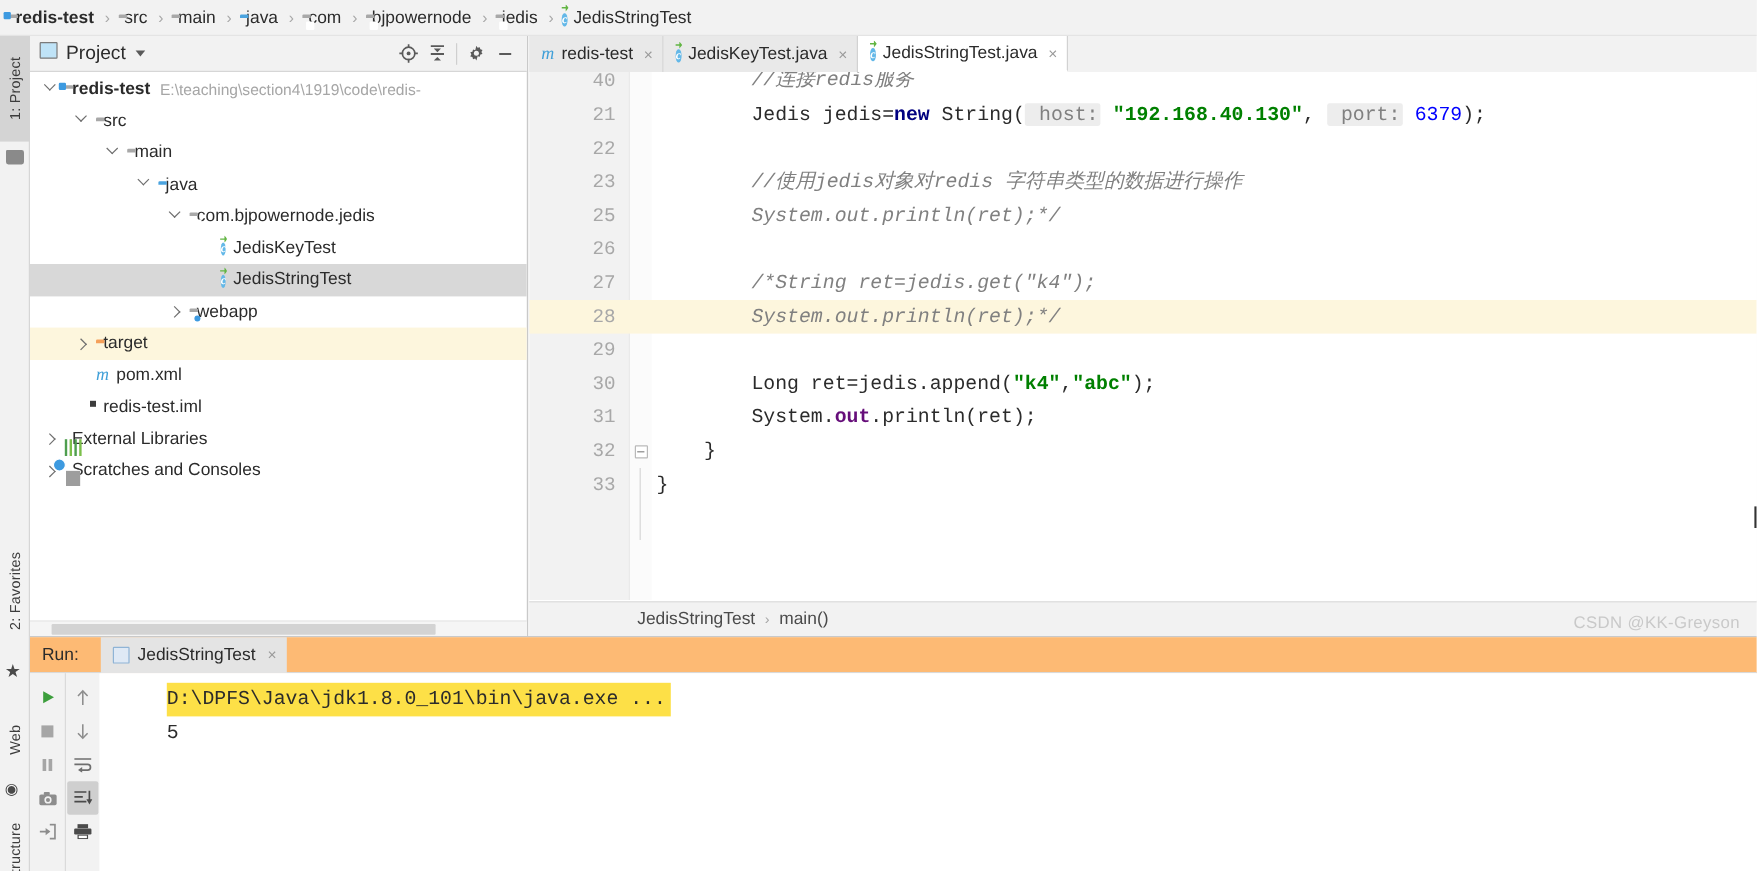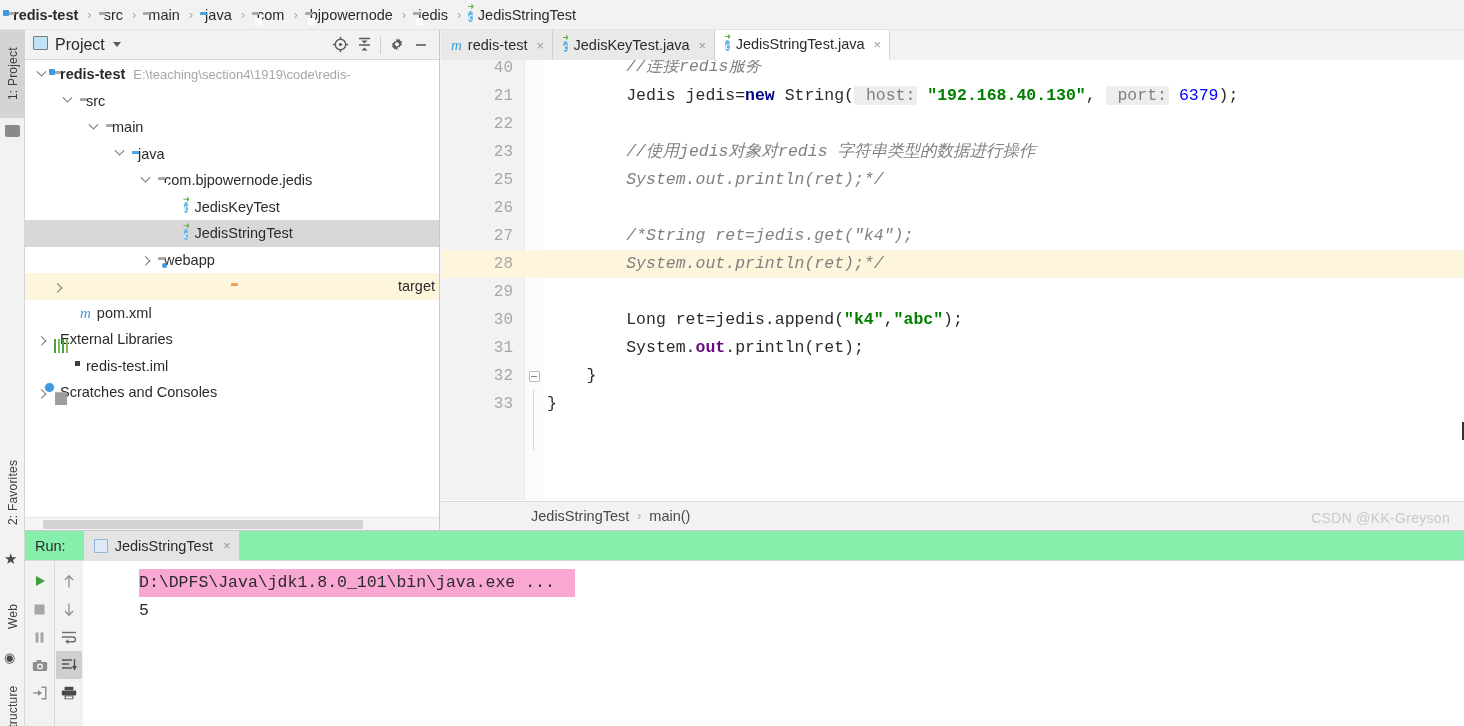--- a/index.html
+++ b/index.html
@@ -230,21 +230,21 @@
     font-size:14.5px; color:#4a4a4a;
   }
   .ed-breadcrumb .sep { margin:0 8px; color:#a6a6a6; font-size:12px; }
 
   
   .run-panel {
     position:absolute; left:25px; top:530px; width:1439px; height:196px;
     background:#ffffff; border-top:1px solid #c9c9c9;
   }
   .run-header {
-    height:30px; background:#86efac; display:flex; align-items:center;
+    height:30px; background:#fdba74; display:flex; align-items:center;
     padding-left:10px; border-bottom:1px solid #d9d9d9;
   }
   .run-label { font-size:14.5px; color:#2b2b2b; margin-right:18px; }
   .run-tab {
     height:30px; display:flex; align-items:center; padding:0 8px 0 10px;
     background:#e4e4e4; font-size:14.5px; color:#2b2b2b;
   }
   .run-tab .tclose { margin-left:10px; color:#9a9a9a; font-size:13px; }
   .ico-runcfg {
     width:14px;height:14px;background:#dfe9f5;border:1px solid #8fb4d6;border-radius:1px;
@@ -260,21 +260,21 @@
     width:26px;height:28px;display:flex;align-items:center;justify-content:center;
   }
   .rt-btn.active { background:#cfcfcf; border-radius:2px; }
 
   .console {
     position:absolute; left:58px; top:30px; right:0; bottom:0; background:#ffffff;
     padding:8px 0 0 56px;
     font-family:"Liberation Mono", monospace; font-size:16.5px; line-height:28px;
   }
   .cline { white-space:pre; color:#2b2b2b; }
-  .cline.cmdline { background:#f9a8d4; display:inline-block; padding-right:20px;}
+  .cline.cmdline { background:#fde047; display:inline-block; padding-right:4px;}
   .cline.exit { color:#2a24b8; }
 
   .watermark {
     position:absolute; right:14px; bottom:6px;
     font-size:14px; color:#c9c9c9; letter-spacing:0.3px;
   }
   svg { display:block; }
 </style>
 </head>
 <body>
@@ -416,39 +416,39 @@
         <div class="node sel" style="padding-left: 138px;">
           <span class="arrow empty"></span>
           <span class="ico" style="margin-left: 5px;"><span class="ico-class">c</span></span>
           <span class="nlbl">JedisStringTest</span>
         </div>
         <div class="node" style="padding-left: 112px;">
           <span class="arrow"><span class="chev right"></span></span>
           <span class="ico" style="margin-left: 5px;"><span class="ico-folder"><span class="dot"></span></span></span>
           <span class="nlbl">webapp</span>
         </div>
-        <div class="node hl" style="padding-left: 24px; justify-content: space-between;">
+        <div class="node hl" style="padding-left: 34px;">
           <span class="arrow"><span class="chev right"></span></span>
           <span class="ico" style="margin-left: 5px;"><span class="ico-folder orange"></span></span>
           <span class="nlbl">target</span>
         </div>
         <div class="node" style="padding-left: 34px;">
           <span class="arrow empty"></span>
           <span class="ico" style="margin-left: 5px;"><span class="ico-maven">m</span></span>
           <span class="nlbl">pom.xml</span>
         </div>
+        <div class="node" style="padding-left: 34px;">
+          <span class="arrow empty"></span>
+          <span class="ico" style="margin-left: 5px;"><span class="ico-iml"></span></span>
+          <span class="nlbl">redis-test.iml</span>
+        </div>
         <div class="node" style="padding-left: 8px;">
           <span class="arrow"><span class="chev right"></span></span>
           <span class="ico" style="margin-left: 5px;"><span class="ico-libs"><i></i><i></i><i></i><i></i></span></span>
           <span class="nlbl">External Libraries</span>
-        </div>
-        <div class="node" style="padding-left: 34px;">
-          <span class="arrow empty"></span>
-          <span class="ico" style="margin-left: 5px;"><span class="ico-iml"></span></span>
-          <span class="nlbl">redis-test.iml</span>
         </div>
         <div class="node" style="padding-left: 8px;">
           <span class="arrow"><span class="chev right"></span></span>
           <span class="ico" style="margin-left: 5px;"><span class="ico-scratch"></span></span>
           <span class="nlbl">Scratches and Consoles</span>
         </div>
       </div>
 
     <div class="pp-hscroll">
       <div class="pp-hthumb"></div>

